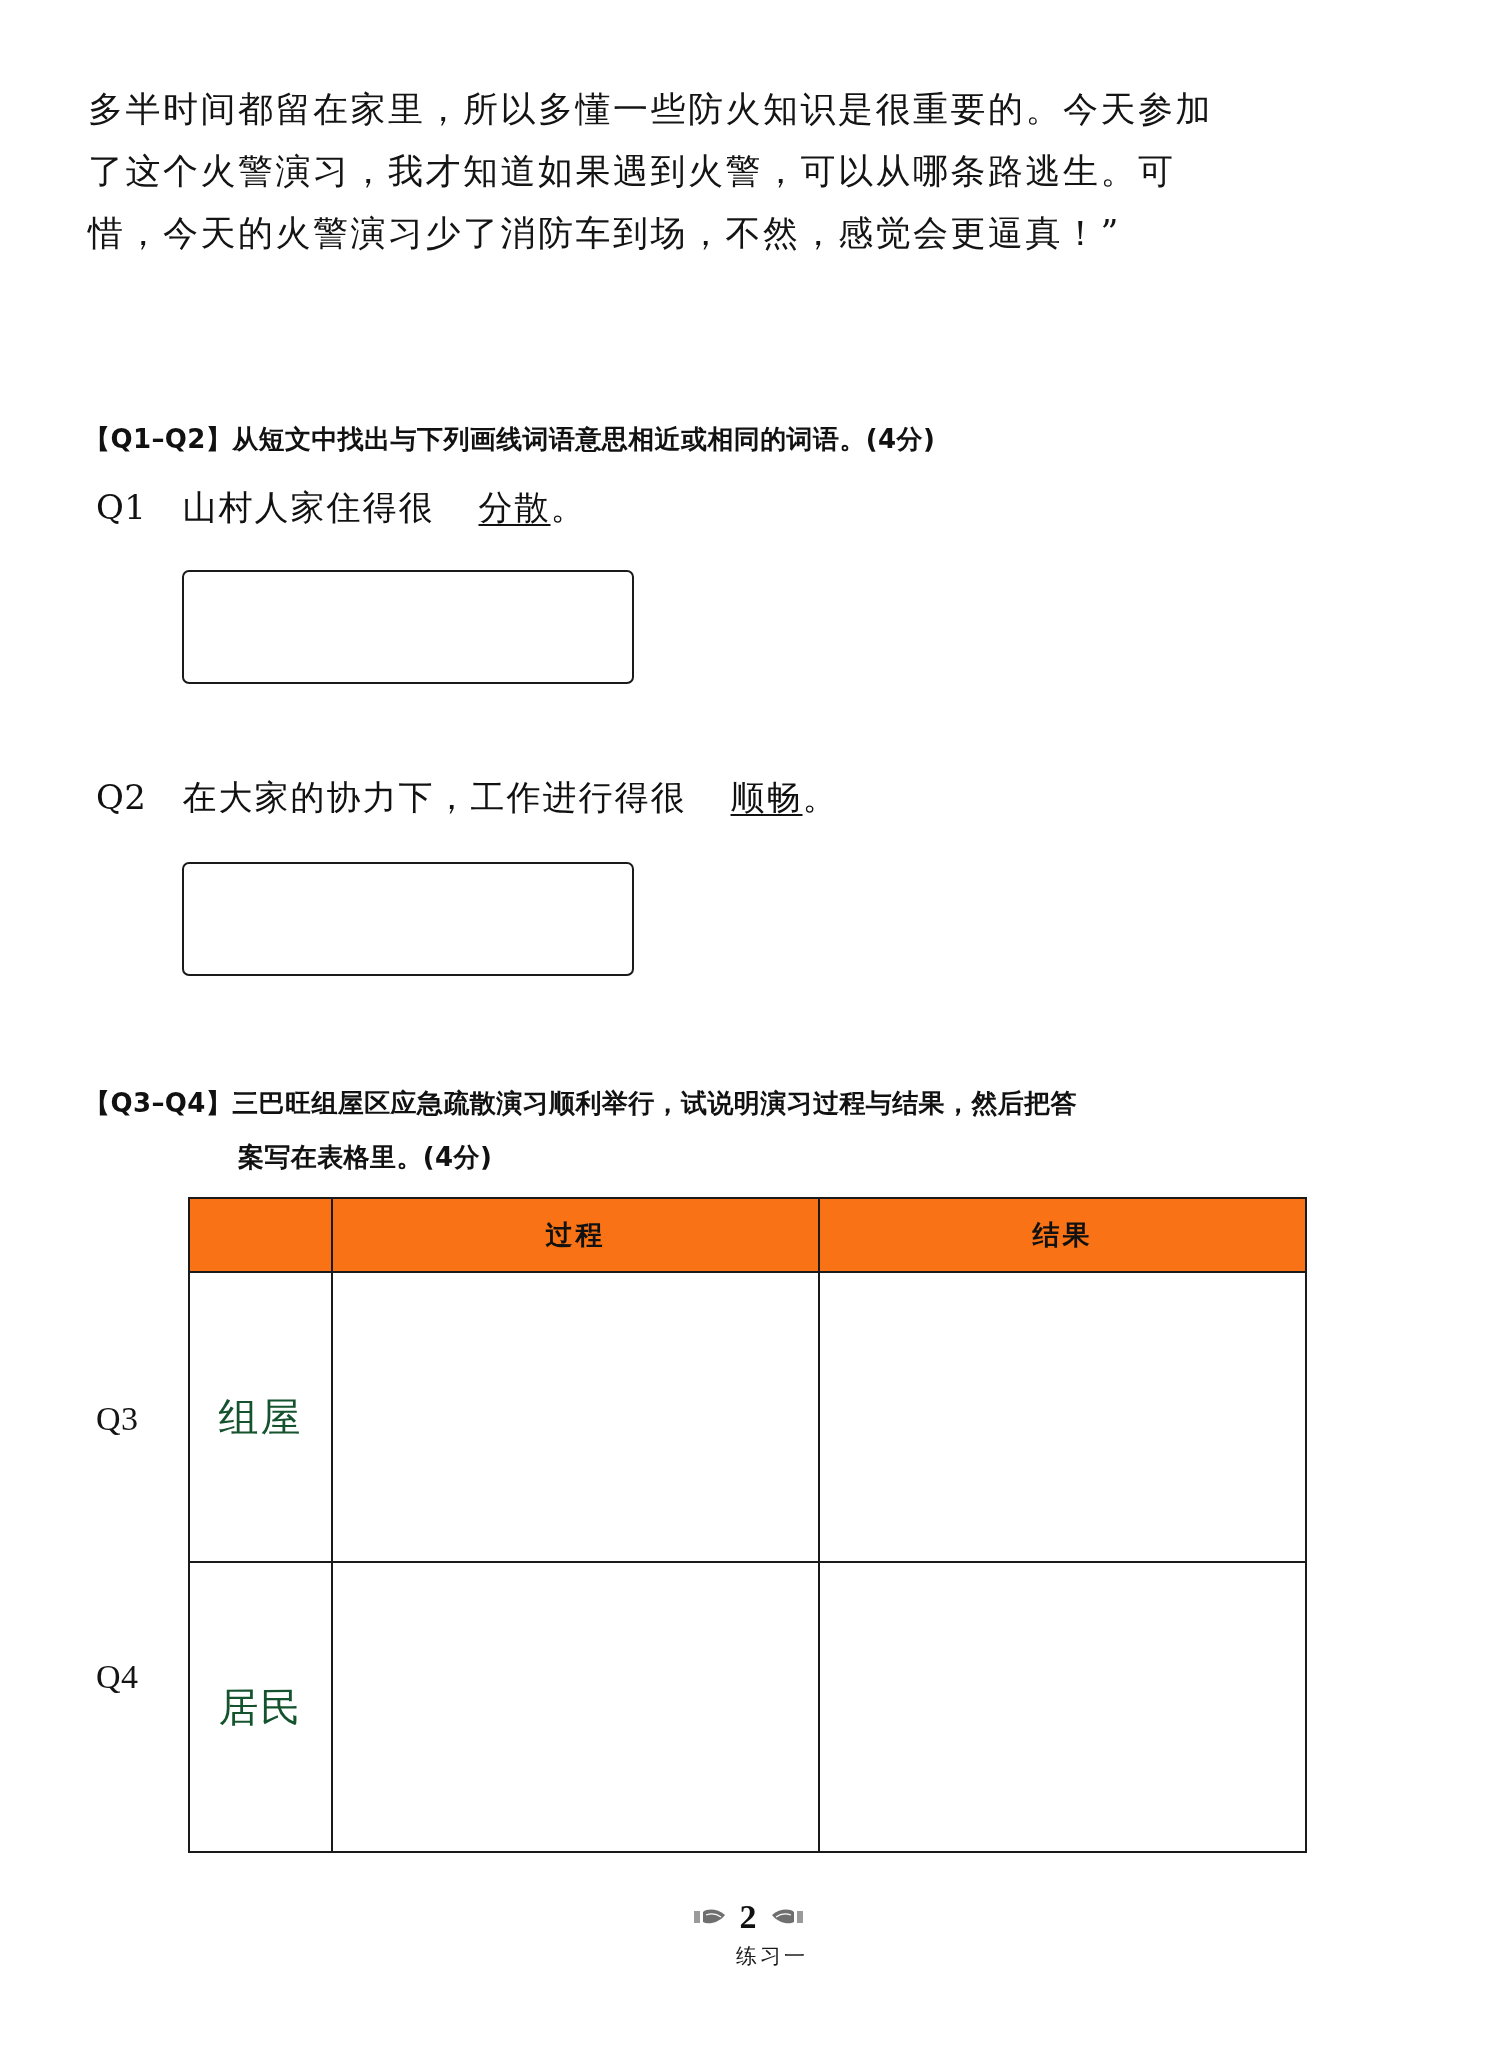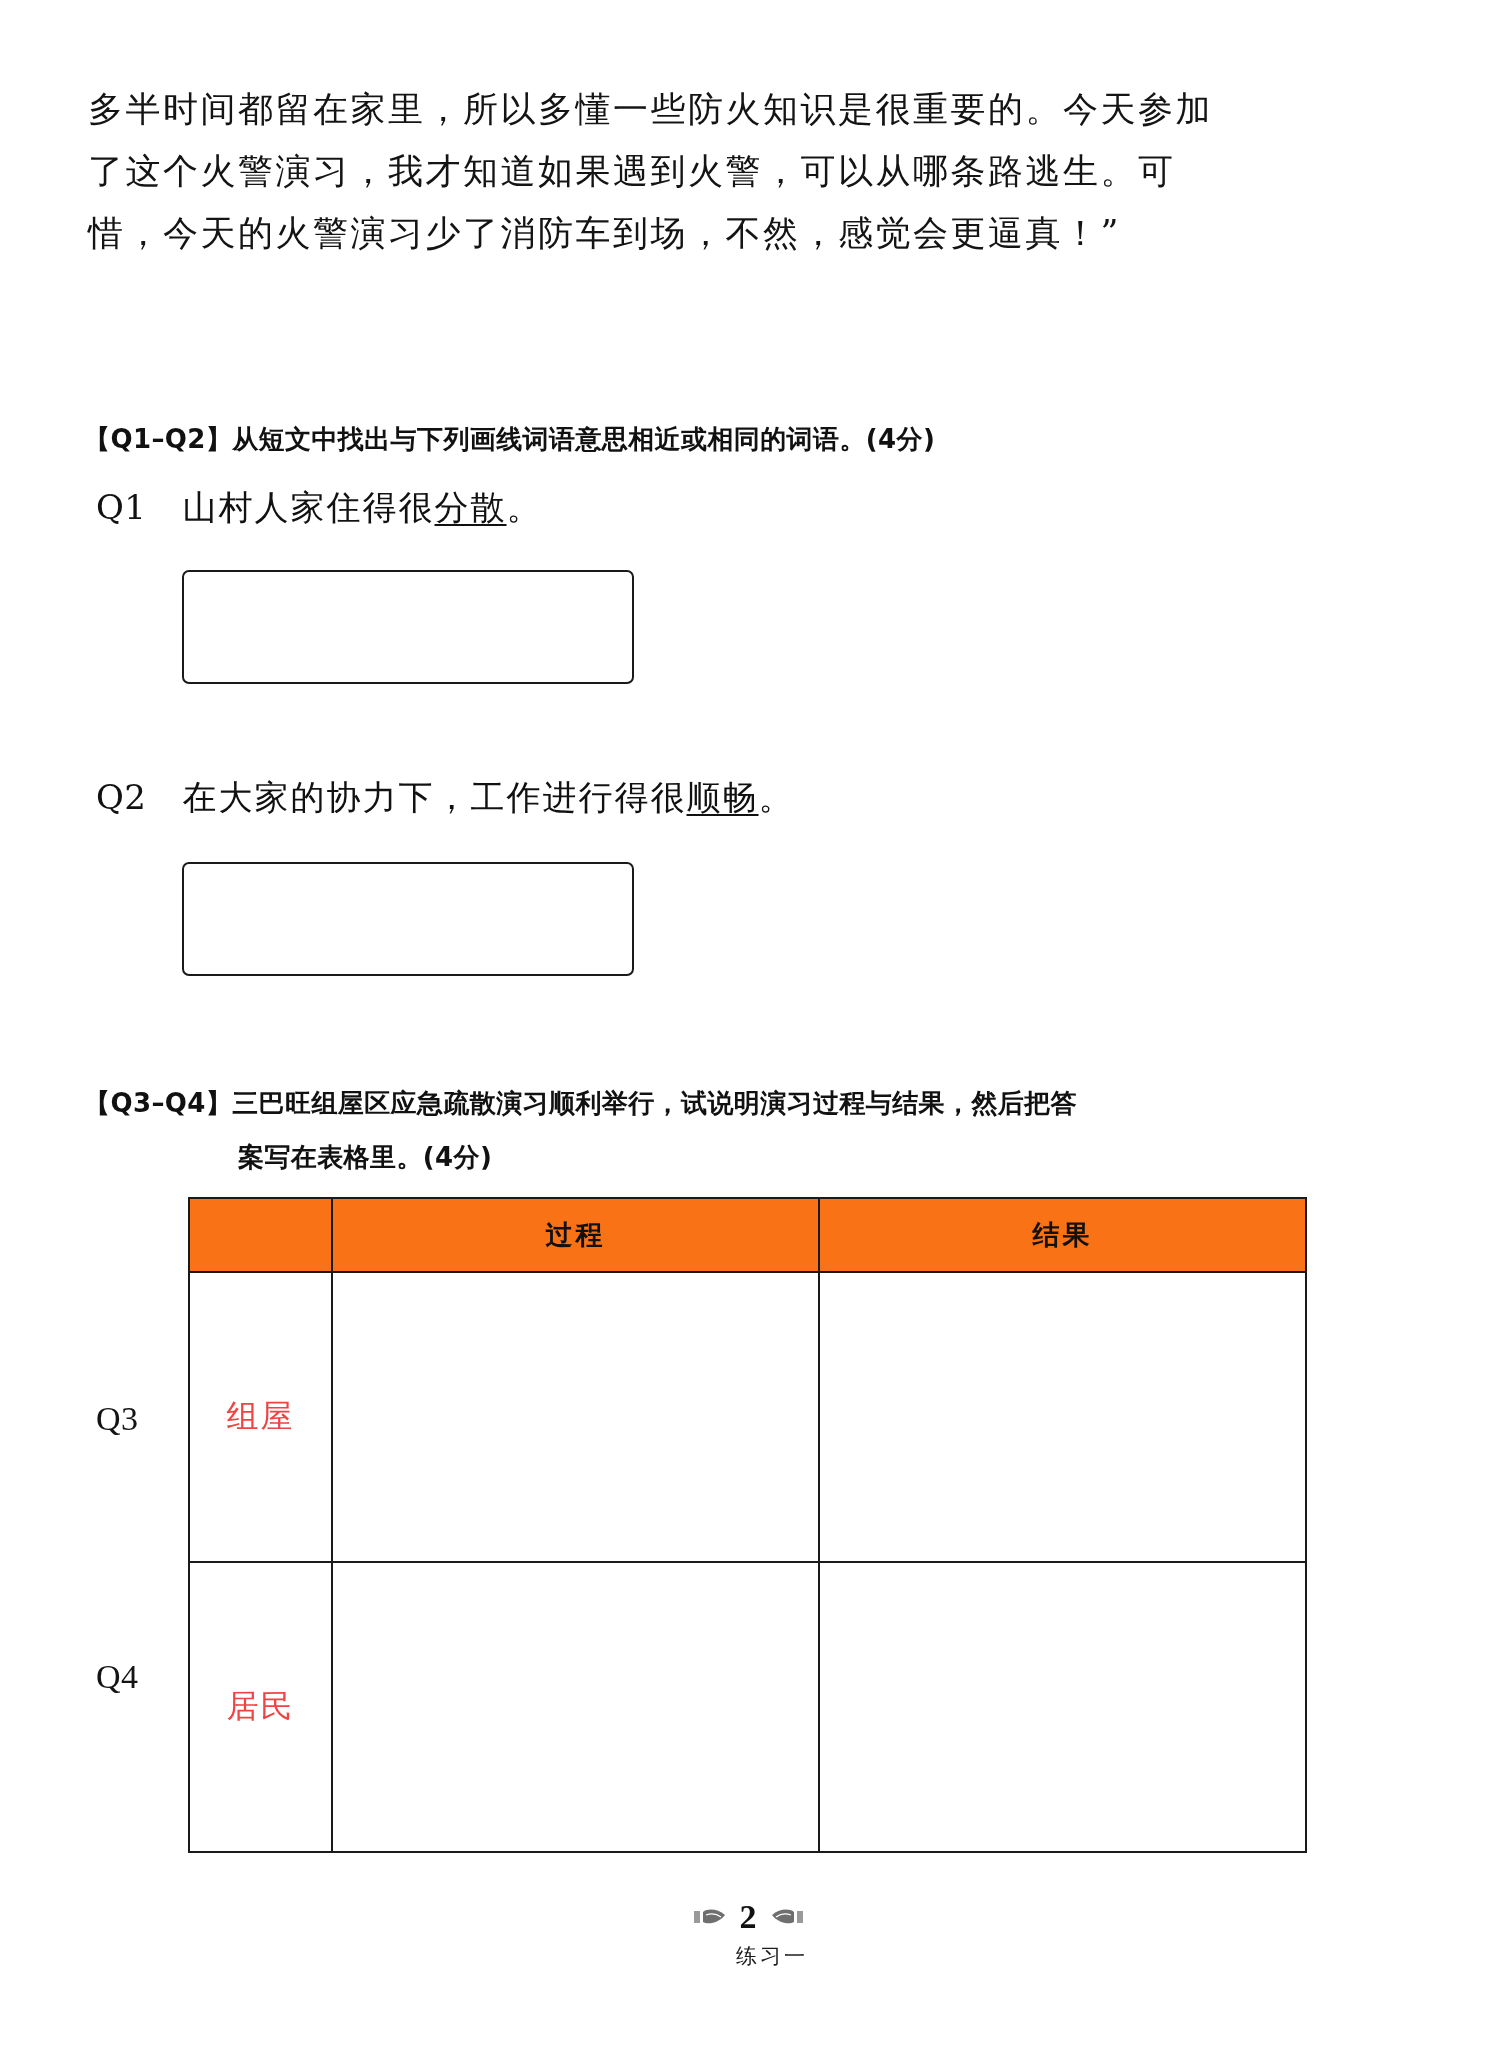--- a/index.html
+++ b/index.html
@@ -67,20 +67,21 @@
   .q-text {
     font-family: "DejaVu Serif", "Liberation Serif", serif;
     font-size: 34px;
     letter-spacing: 2px;
     margin-left: 36px;
   }
   .q-text u {
     text-decoration: underline;
     text-underline-offset: 5px;
     text-decoration-thickness: 2px;
+    margin-left: 44px;
   }
   #q1-row { left: 96px; top: 485px; }
   #q2-row { left: 96px; top: 775px; }
 
   
   .answer-box {
     position: absolute;
     border: 2px solid #1a1a1a;
     border-radius: 7px;
     background: #ffffff;
@@ -111,23 +112,23 @@
     font-weight: 700;
     letter-spacing: 3px;
     color: #111111;
   }
   .col-stub { width: 143px; }
   .col-proc { width: 487px; }
   .col-res  { width: 487px; }
   .grid tbody td { height: 288px; }
   .stub-cell {
     font-family: Liberation Mono, monospace;
-    font-size: 32px;
+    font-size: 40px;
     letter-spacing: 2px;
-    color: #ef4444;
+    color: #14532d;
   }
 
   
   .outside-label {
     position: absolute;
     font-family: Liberation Serif, serif;
     font-size: 34px;
     letter-spacing: 0.5px;
     color: #141414;
   }

